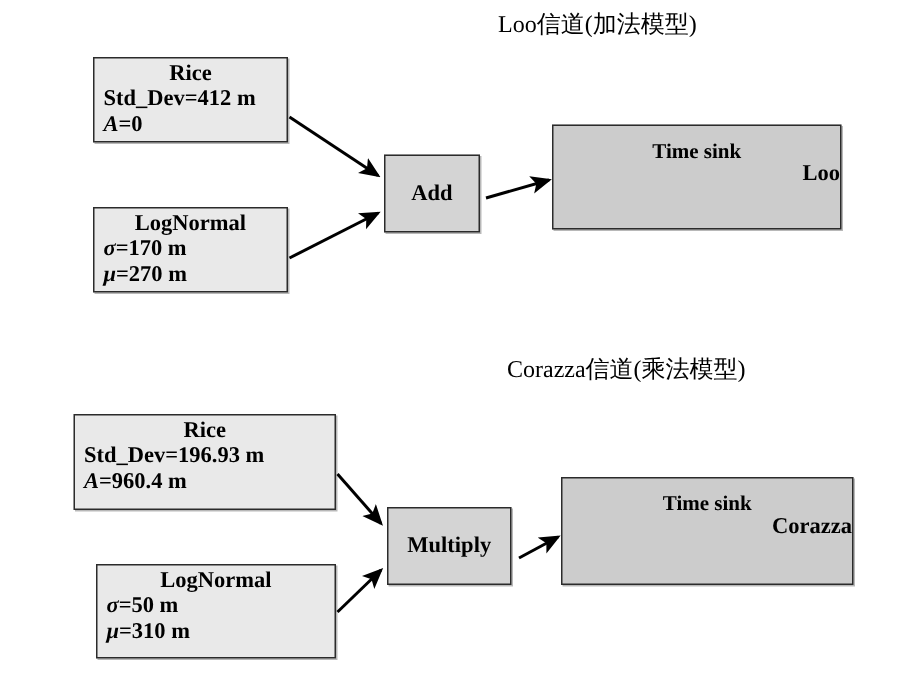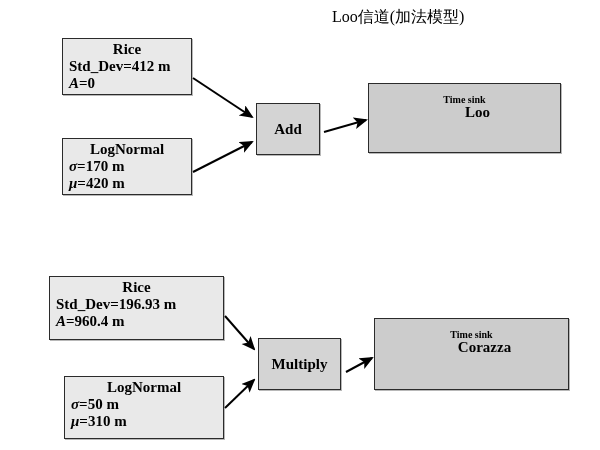--- a/index.html
+++ b/index.html
@@ -62,26 +62,26 @@
     font-size: 15px;
     line-height: 1.12;
     padding-left: 6px;
     white-space: nowrap;
   }
   .node-line .ital {
     font-style: italic;
   }
   .sink-title {
     text-align: center;
-    font-size: 10px;
+    font-size: 14px;
     line-height: 1.15;
     margin-top: 10px;
   }
   .sink-sub {
-    text-align: center;
+    text-align: right;
     font-size: 15px;
     line-height: 1.15;
     padding-left: 26px;
     margin-top: -2px;
   }
   .op-label {
     width: 100%;
     height: 100%;
     display: flex;
     align-items: center;
@@ -122,33 +122,34 @@
       <span class="ital">A</span><span>=0</span>
     </div>
   </div>
 
   <div class="node src" style="left:46px; top:138px; width:130px; height:57px;">
     <div class="node-title">LogNormal</div>
     <div class="node-line">
       <span class="greek">σ</span><span>=170 m</span>
     </div>
     <div class="node-line">
-      <span class="greek">μ</span><span>=420 m</span>
+      <span class="greek">μ</span><span>=270 m</span>
     </div>
   </div>
 
   <div class="node op" style="left:240px; top:103px; width:64px; height:52px;">
     <div class="op-label">Add</div>
   </div>
 
   <div class="node sink" style="left:352px; top:83px; width:193px; height:70px;">
     <div class="sink-title">Time sink</div>
     <div class="sink-sub">Loo</div>
   </div>
 
+  <div class="section-title" style="left:322px; top:238px;">Corazza信道(乘法模型)</div>
 
   <div class="node src" style="left:33px; top:276px; width:175px; height:64px;">
     <div class="node-title">Rice</div>
     <div class="node-line">Std_Dev=196.93 m</div>
     <div class="node-line">
       <span class="ital">A</span><span>=960.4 m</span>
     </div>
   </div>
 
   <div class="node src" style="left:48px; top:376px; width:160px; height:63px;">

